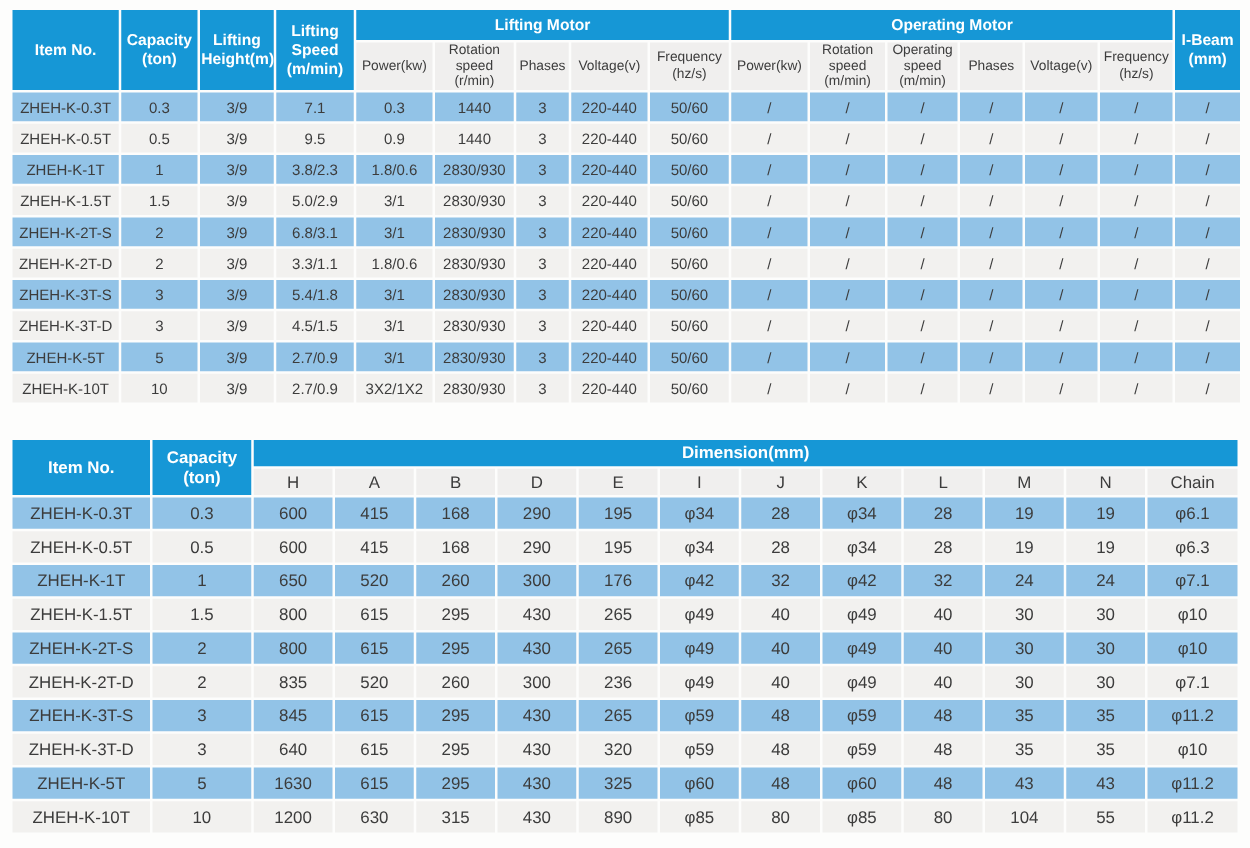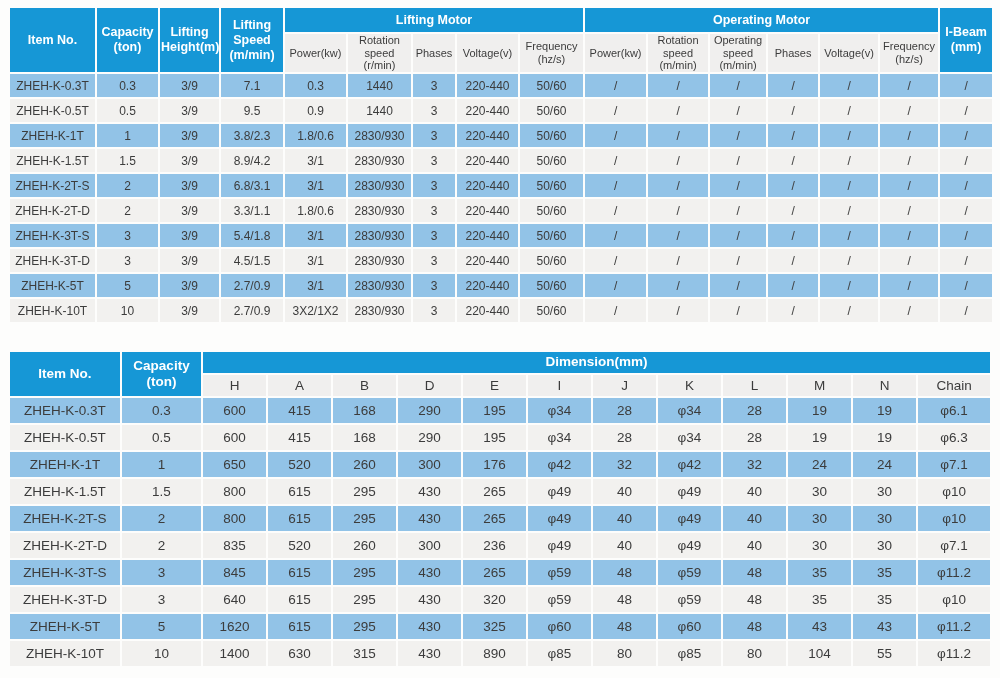--- a/index.html
+++ b/index.html
@@ -156,21 +156,21 @@
           <td>/</td>
           <td>/</td>
           <td>/</td>
           <td>/</td>
           <td>/</td>
         </tr>
         <tr class="alt-white">
           <td>ZHEH-K-1.5T</td>
           <td>1.5</td>
           <td>3/9</td>
-          <td>8.9/4.2</td>
+          <td>5.0/2.9</td>
           <td>3/1</td>
           <td>2830/930</td>
           <td>3</td>
           <td>220-440</td>
           <td>50/60</td>
           <td>/</td>
           <td>/</td>
           <td>/</td>
           <td>/</td>
           <td>/</td>
@@ -451,37 +451,37 @@
           <td>48</td>
           <td>φ59</td>
           <td>48</td>
           <td>35</td>
           <td>35</td>
           <td>φ10</td>
         </tr>
         <tr class="alt-blue">
           <td>ZHEH-K-5T</td>
           <td>5</td>
-          <td>1620</td>
+          <td>1630</td>
           <td>615</td>
           <td>295</td>
           <td>430</td>
           <td>325</td>
           <td>φ60</td>
           <td>48</td>
           <td>φ60</td>
           <td>48</td>
           <td>43</td>
           <td>43</td>
           <td>φ11.2</td>
         </tr>
         <tr class="alt-white">
           <td>ZHEH-K-10T</td>
           <td>10</td>
-          <td>1400</td>
+          <td>1200</td>
           <td>630</td>
           <td>315</td>
           <td>430</td>
           <td>890</td>
           <td>φ85</td>
           <td>80</td>
           <td>φ85</td>
           <td>80</td>
           <td>104</td>
           <td>55</td>

